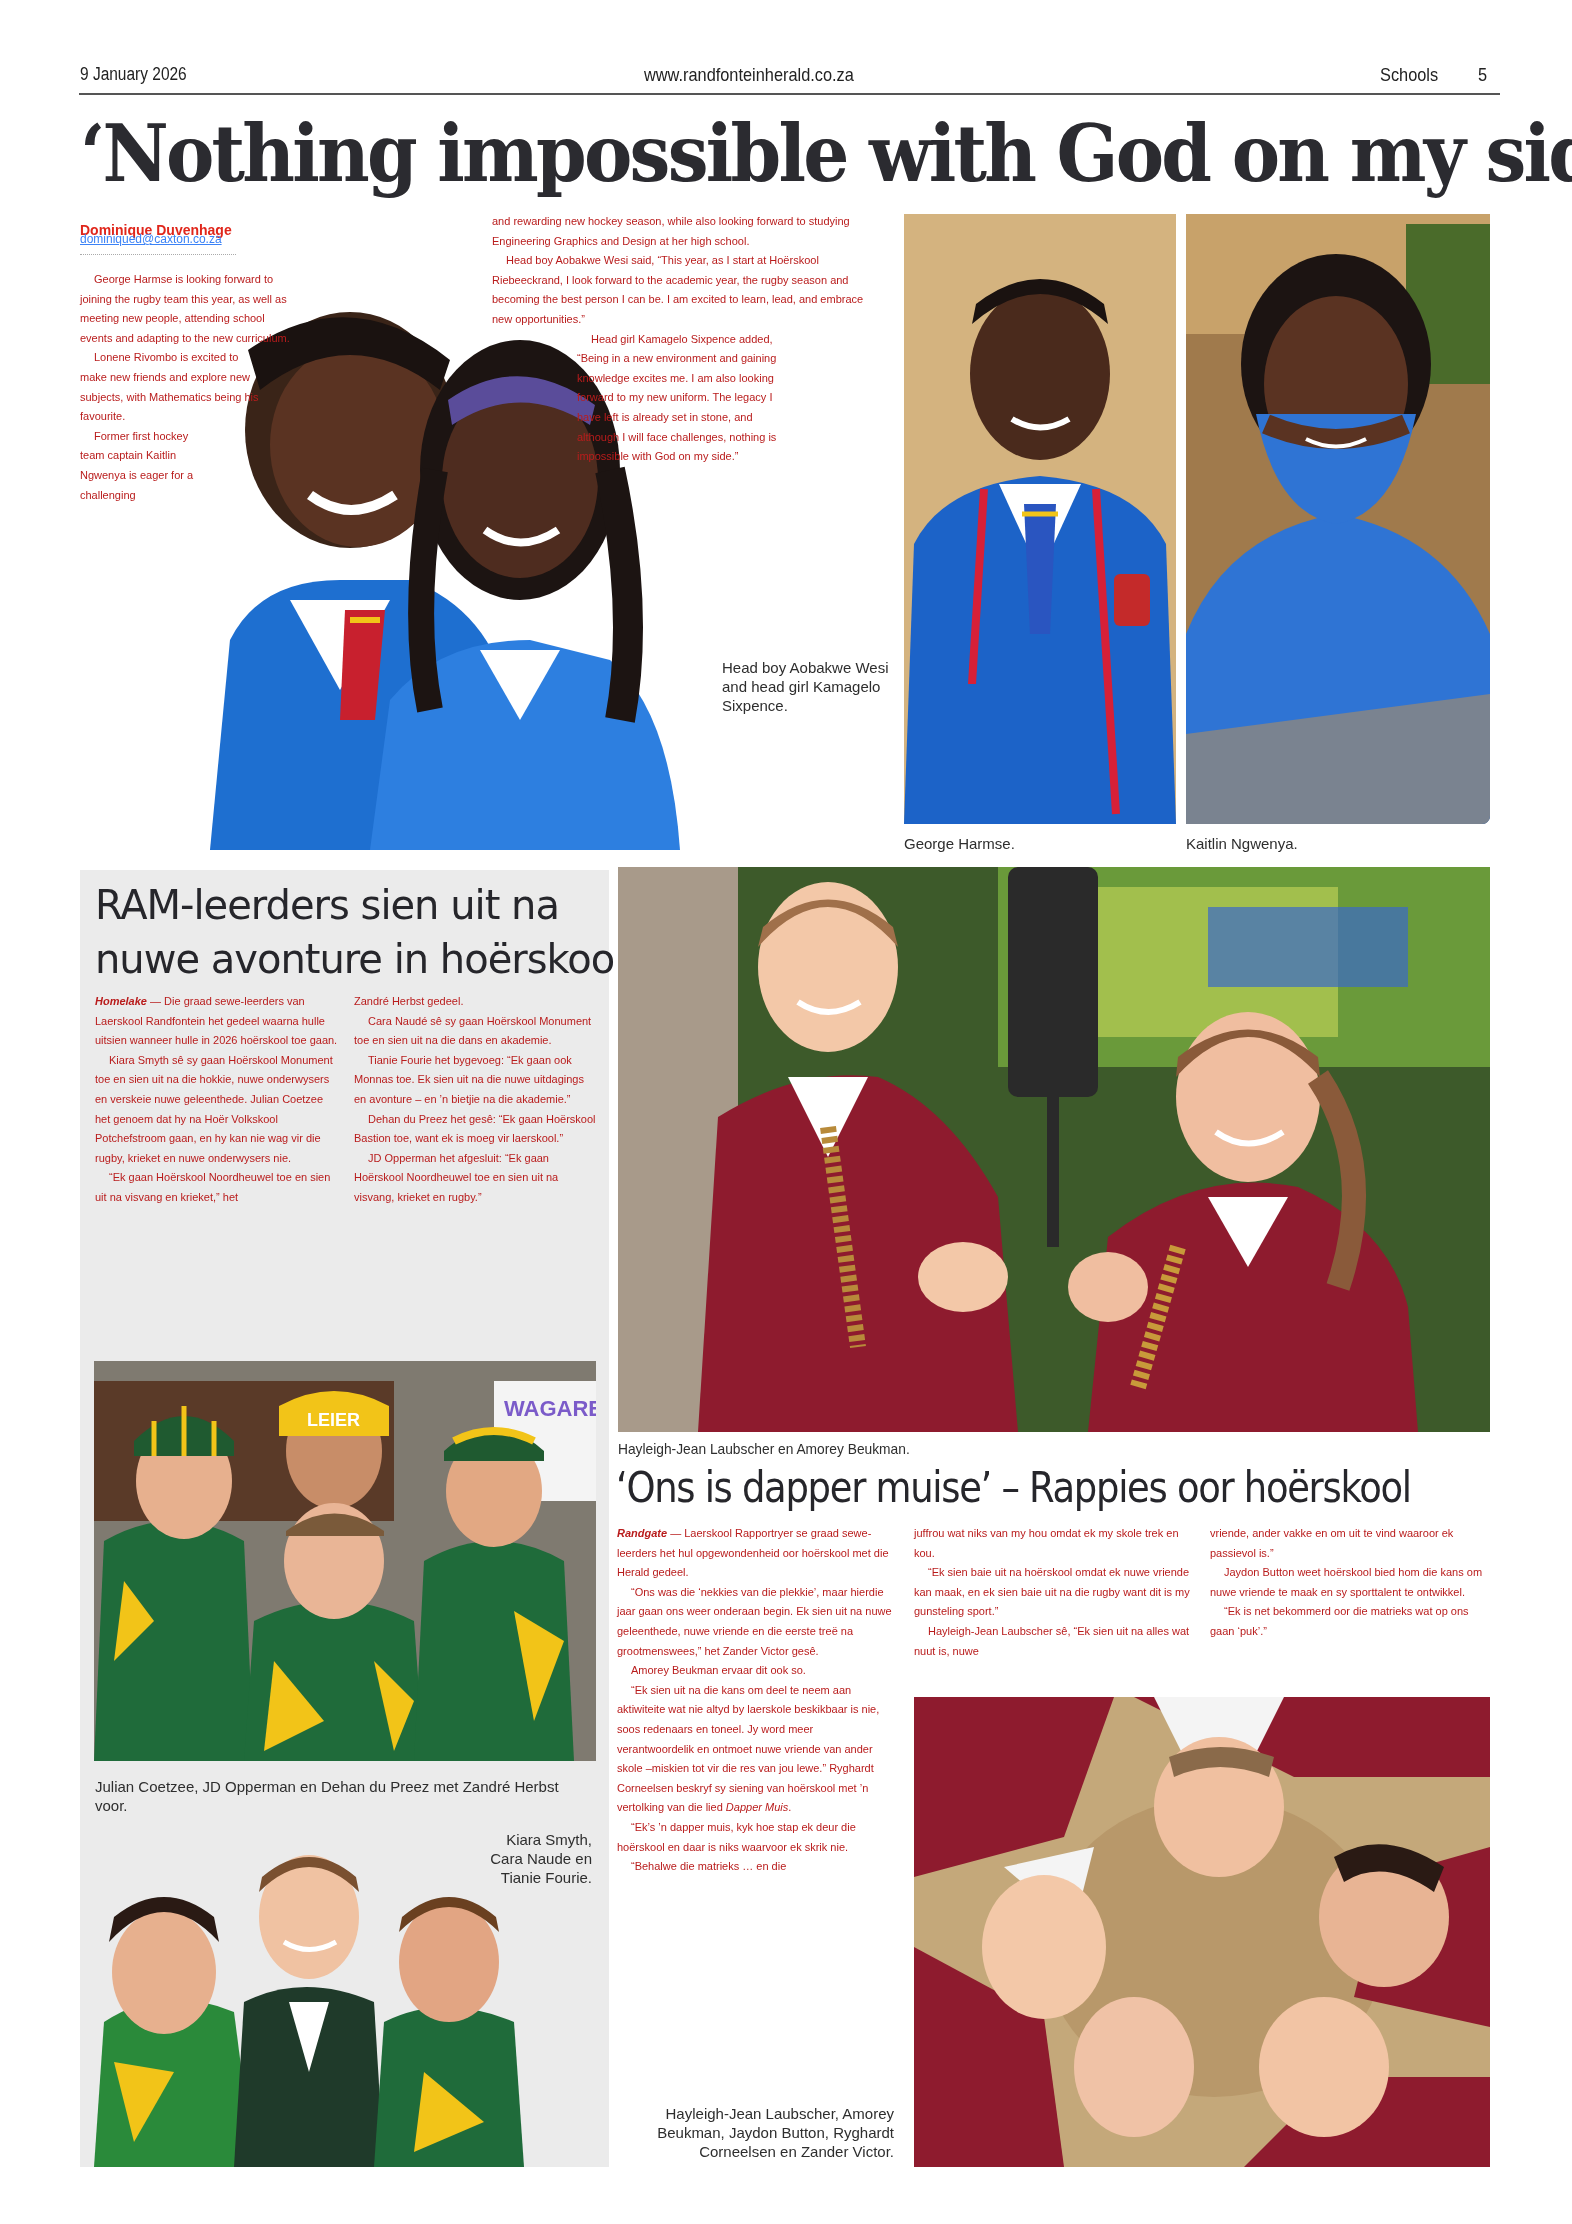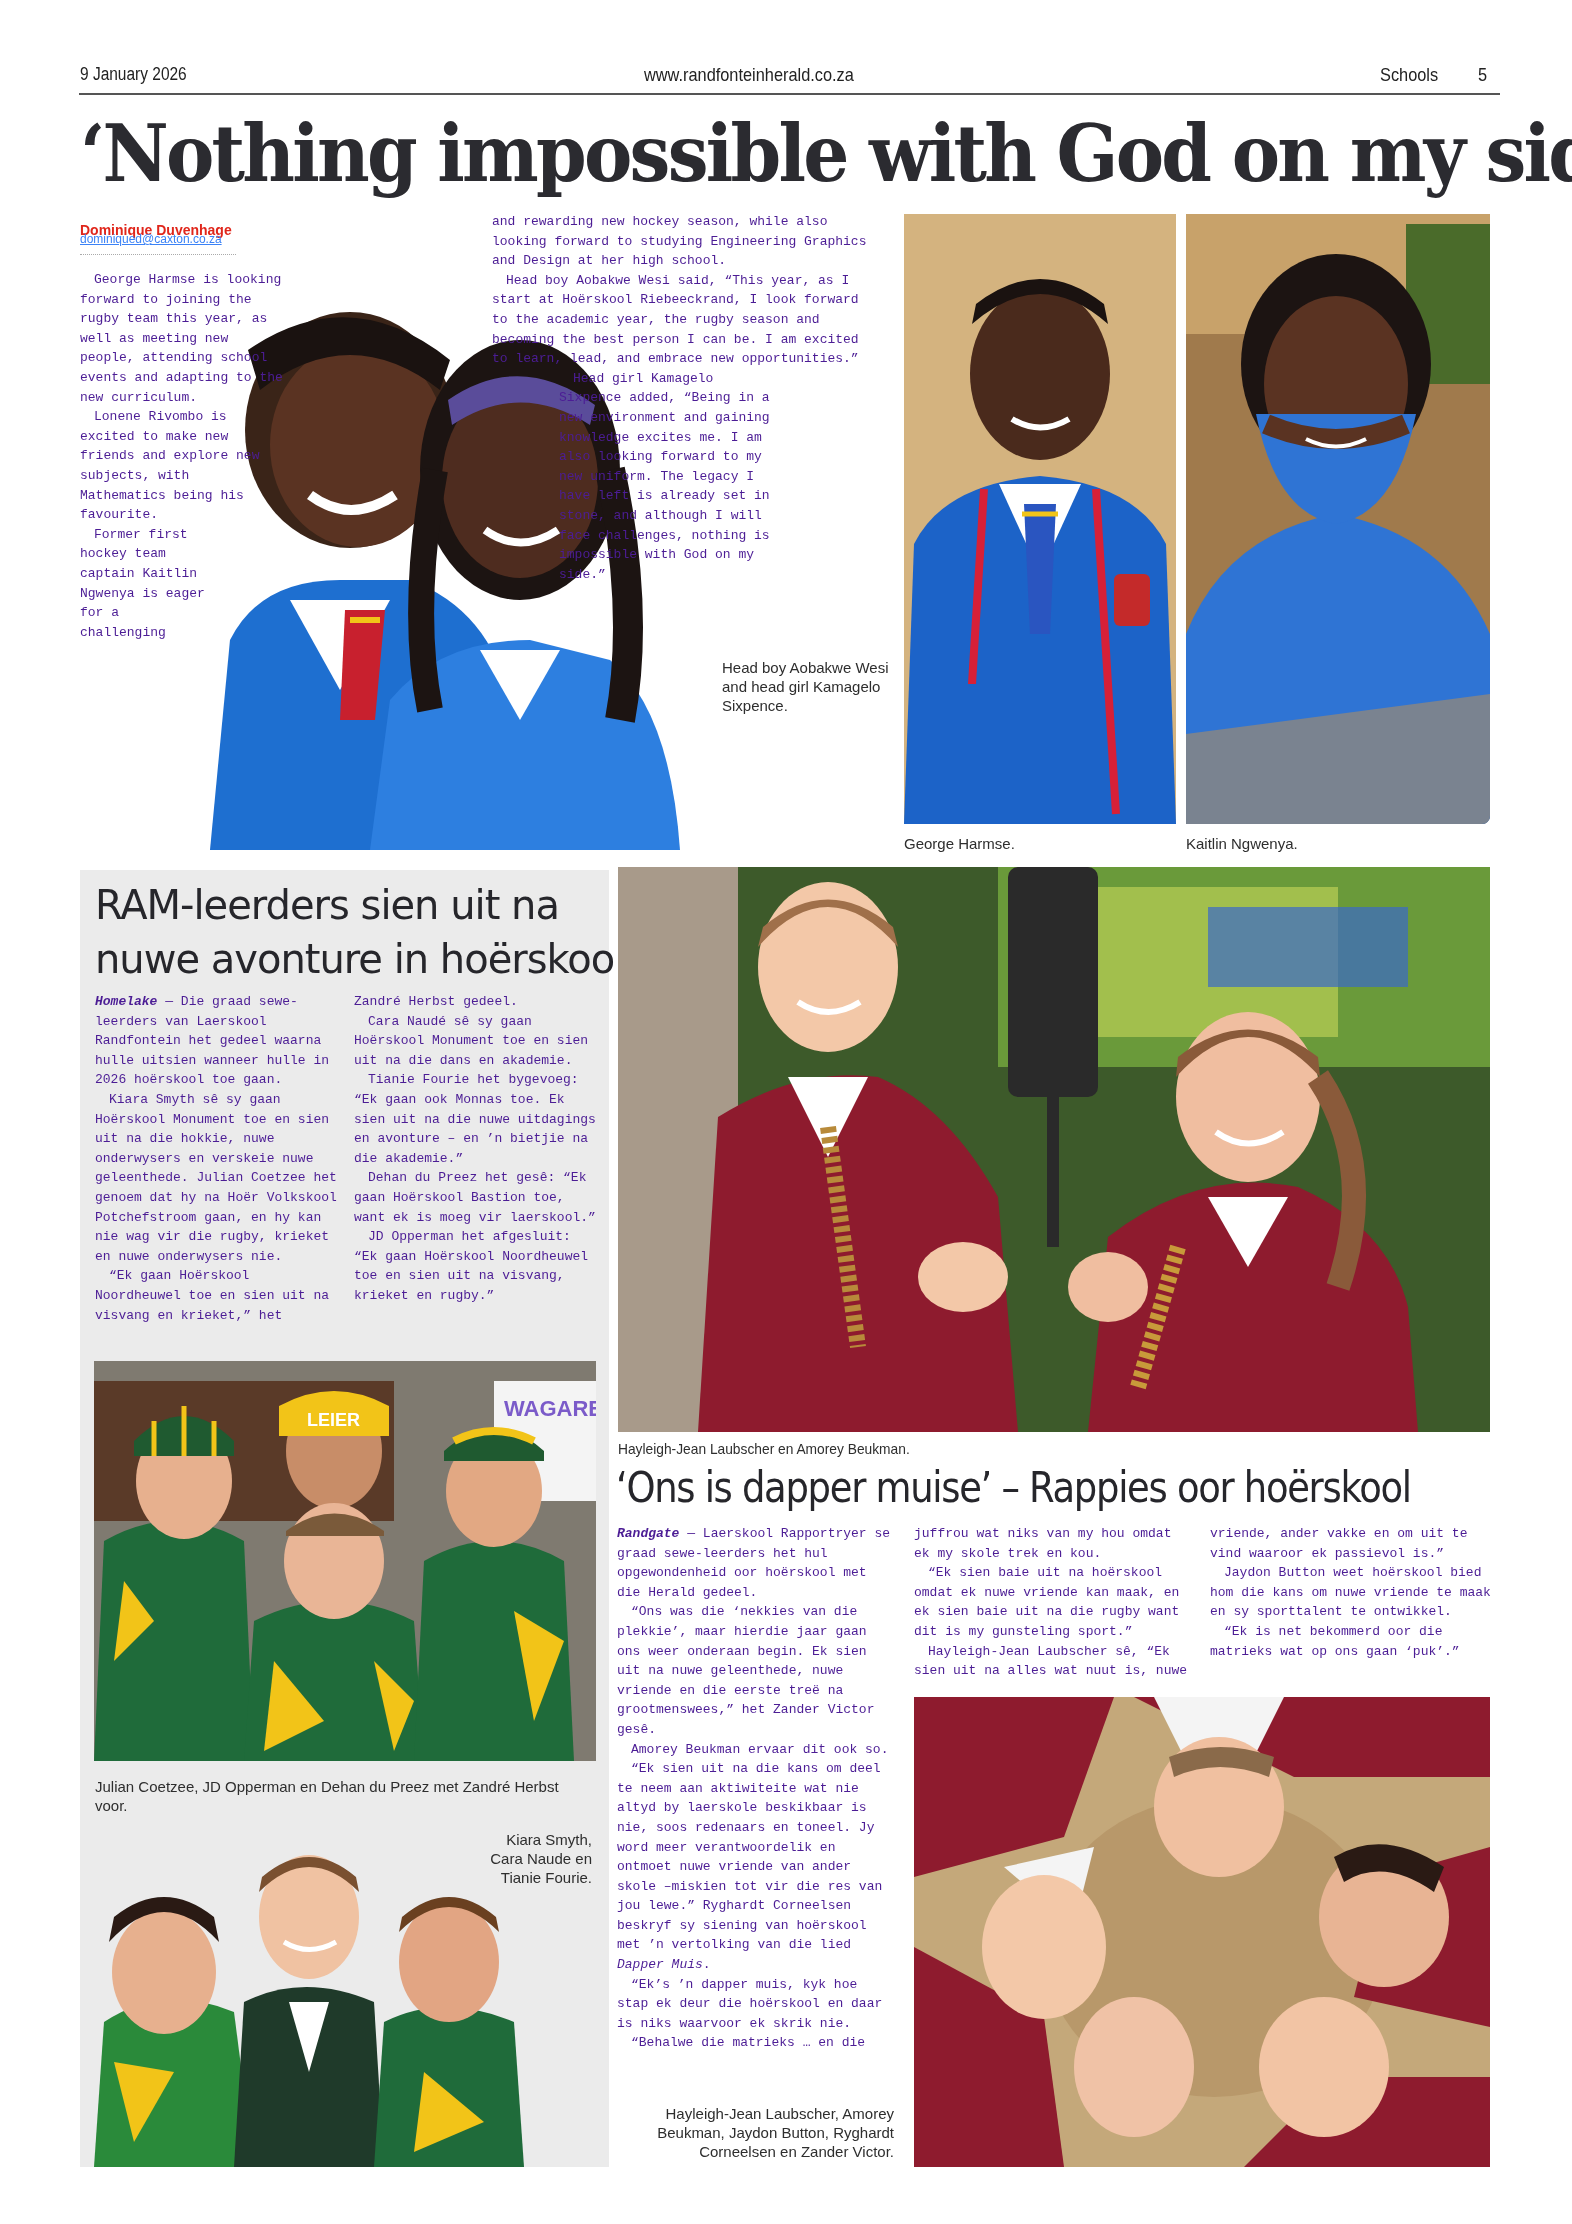--- a/index.html
+++ b/index.html
@@ -11,21 +11,21 @@
   
   .folio { position: absolute; top: 64px; font-family: "Liberation Sans", sans-serif; font-size: 18px; color: #222; transform: scaleX(0.86); transform-origin: left top; }
   .rule-top { position: absolute; left: 79px; width: 1421px; top: 93px; height: 2px; background: #555; }
 
   .headline-main { position: absolute; left: 80px; top: 108px; width: 1430px; font-family: "DejaVu Serif", serif; font-size: 78px; line-height: 92px; color: #2b2b30; letter-spacing: -3px; white-space: nowrap; transform: scaleX(0.93); transform-origin: left top; }
 
   .byline-name { position: absolute; left: 80px; top: 213px; font-family: "Liberation Sans", sans-serif; font-weight: bold; font-size: 14px; color: #e0261b; margin-top: 9px; }
   .byline-email { position: absolute; left: 80px; top: 232px; font-family: "Liberation Sans", sans-serif; font-size: 12px; color: #3b82f6; text-decoration: underline; }
   .byline-rule { position: absolute; left: 80px; top: 254px; width: 156px; border-top: 1px dotted #aaa; }
 
-  .body-text { font-family: Liberation Mono, monospace; font-size: 13px; line-height: 19.6px; color: #4c1d95; }
+  .body-text { font-family: Liberation Sans, sans-serif; font-size: 11px; line-height: 19.6px; color: #b91c1c; }
   .body-text p { text-indent: 14px; }
   .body-text p.first { text-indent: 0; }
   .lead-bold { font-weight: bold; }
   .place { font-style: italic; font-weight: bold; }
 
   .caption { font-family: "Liberation Sans", sans-serif; font-size: 15px; line-height: 19px; color: #2e2e2e; }
 
   
   .photo { position: absolute; overflow: hidden; }
 
@@ -75,21 +75,21 @@
 
 <div class="abs body-text" style="left:80px; top:270px; width:210px;">
   <p style="width:210px;">George Harmse is looking forward to joining the rugby team this year, as well as meeting new people, attending school events and adapting to the new curriculum.</p>
   <p style="width:180px;">Lonene Rivombo is excited to make new friends and explore new subjects, with Mathematics being his favourite.</p>
   <p style="width:125px;">Former first hockey team captain Kaitlin Ngwenya is eager for a challenging</p>
 </div>
 
 <div class="abs body-text" style="left:492px; top:212px; width:390px;">
   <p class="first">and rewarding new hockey season, while also looking forward to studying Engineering Graphics and Design at her high school.</p>
   <p>Head boy Aobakwe Wesi said, “This year, as I start at Hoërskool Riebeeckrand, I look forward to the academic year, the rugby season and becoming the best person I can be. I am excited to learn, lead, and embrace new opportunities.”</p>
-  <p style="margin-left:67px; width:220px;">Head girl Kamagelo Sixpence added, “Being in a new environment and gaining knowledge excites me. I am also looking forward to my new uniform. The legacy I have left is already set in stone, and although I will face challenges, nothing is impossible with God on my side.”</p>
+  <p style="margin-left:85px; width:220px;">Head girl Kamagelo Sixpence added, “Being in a new environment and gaining knowledge excites me. I am also looking forward to my new uniform. The legacy I have left is already set in stone, and although I will face challenges, nothing is impossible with God on my side.”</p>
 </div>
 
 <div class="abs caption" style="left:722px; top:658px; width:170px;">Head boy Aobakwe Wesi and head girl Kamagelo Sixpence.</div>
 
 <div class="photo" style="left:904px; top:214px; width:272px; height:610px; background:linear-gradient(180deg,#c9a876 0%,#d6b98c 40%,#3a3025 100%);">
   <svg width="272" height="610" viewBox="0 0 272 610">
     <rect x="0" y="0" width="272" height="610" fill="#d4b37f"></rect>
     <path d="M0 610 L10 330 Q40 270 136 262 Q232 270 262 330 L272 610 Z" fill="#1c63c8"></path>
     <path d="M95 270 L136 360 L177 270 Z" fill="#ffffff"></path>
     <path d="M120 290 L152 290 L146 420 L126 420 Z" fill="#2a55c0"></path>

